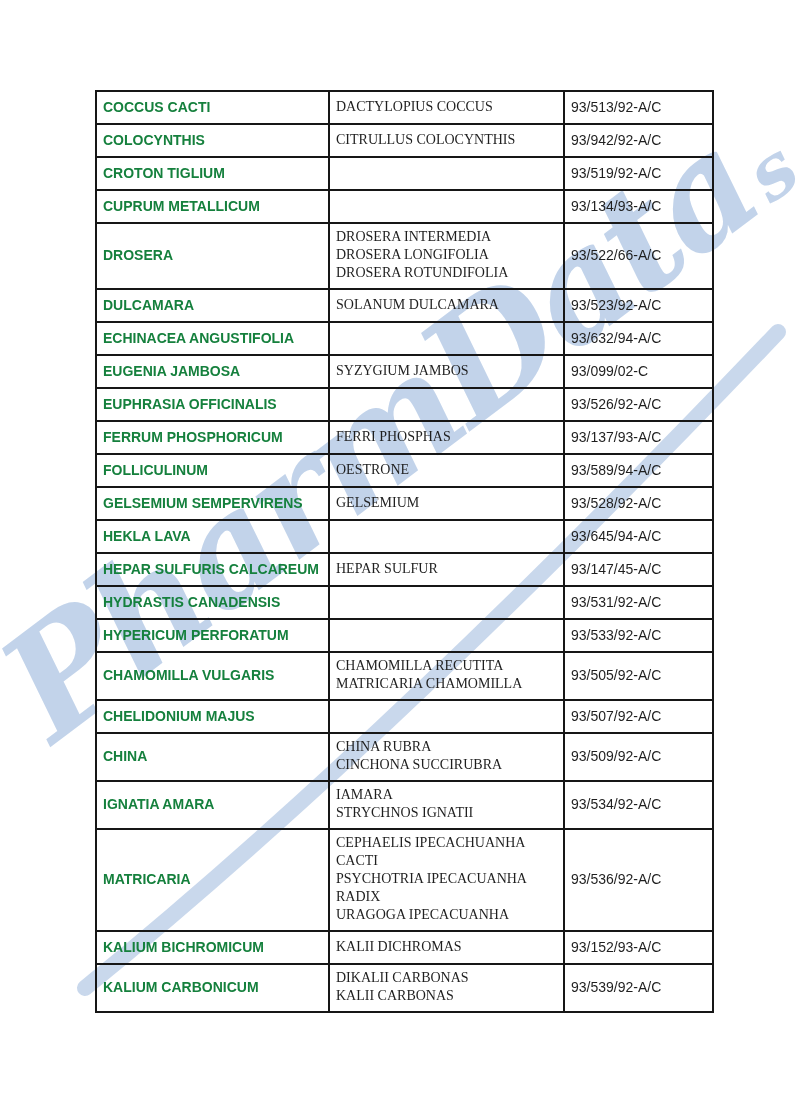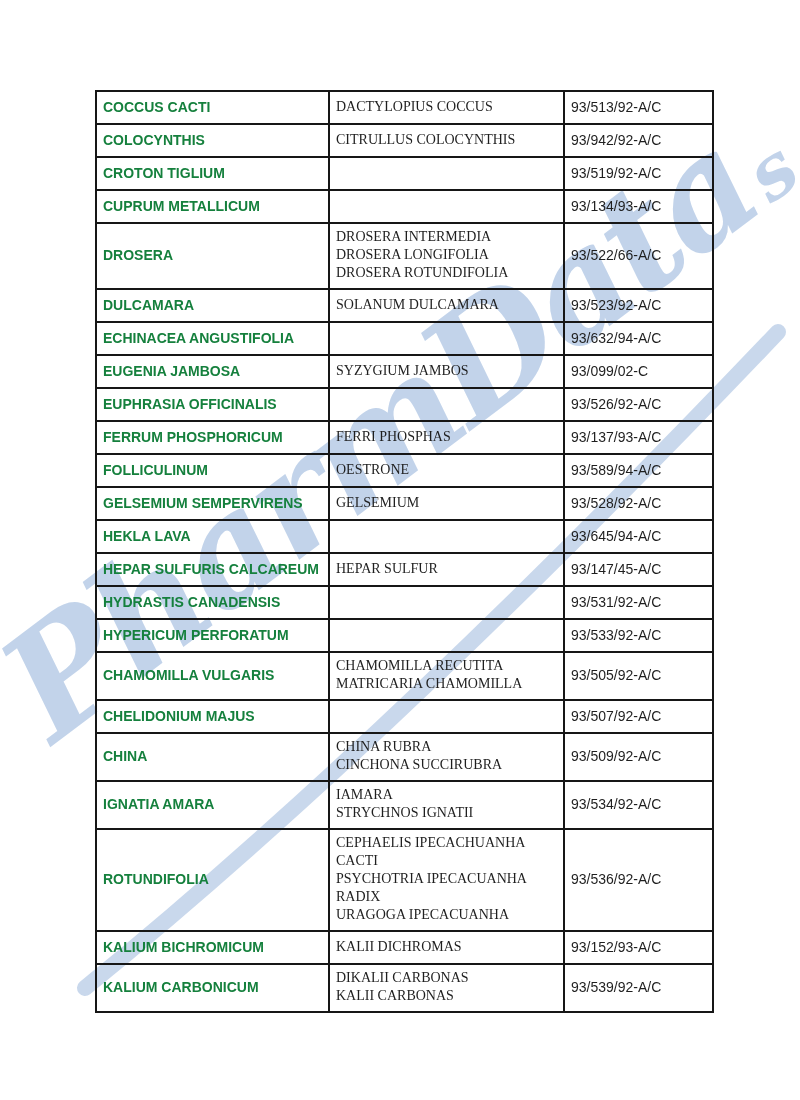--- a/index.html
+++ b/index.html
@@ -208,21 +208,21 @@
       </tr>
       <tr>
         <td class="col-name">IGNATIA AMARA</td>
         <td class="col-syn">
           <div class="synonym-line">IAMARA</div>
           <div class="synonym-line">STRYCHNOS IGNATII</div>
         </td>
         <td class="col-code">93/534/92-A/C</td>
       </tr>
       <tr>
-        <td class="col-name">ROTUNDIFOLIA</td>
+        <td class="col-name">MATRICARIA</td>
         <td class="col-syn">
           <div class="synonym-line">CEPHAELIS IPECACHUANHA</div>
           <div class="synonym-line">CACTI</div>
           <div class="synonym-line">PSYCHOTRIA IPECACUANHA</div>
           <div class="synonym-line">RADIX</div>
           <div class="synonym-line">URAGOGA IPECACUANHA</div>
         </td>
         <td class="col-code">93/536/92-A/C</td>
       </tr>
       <tr>

